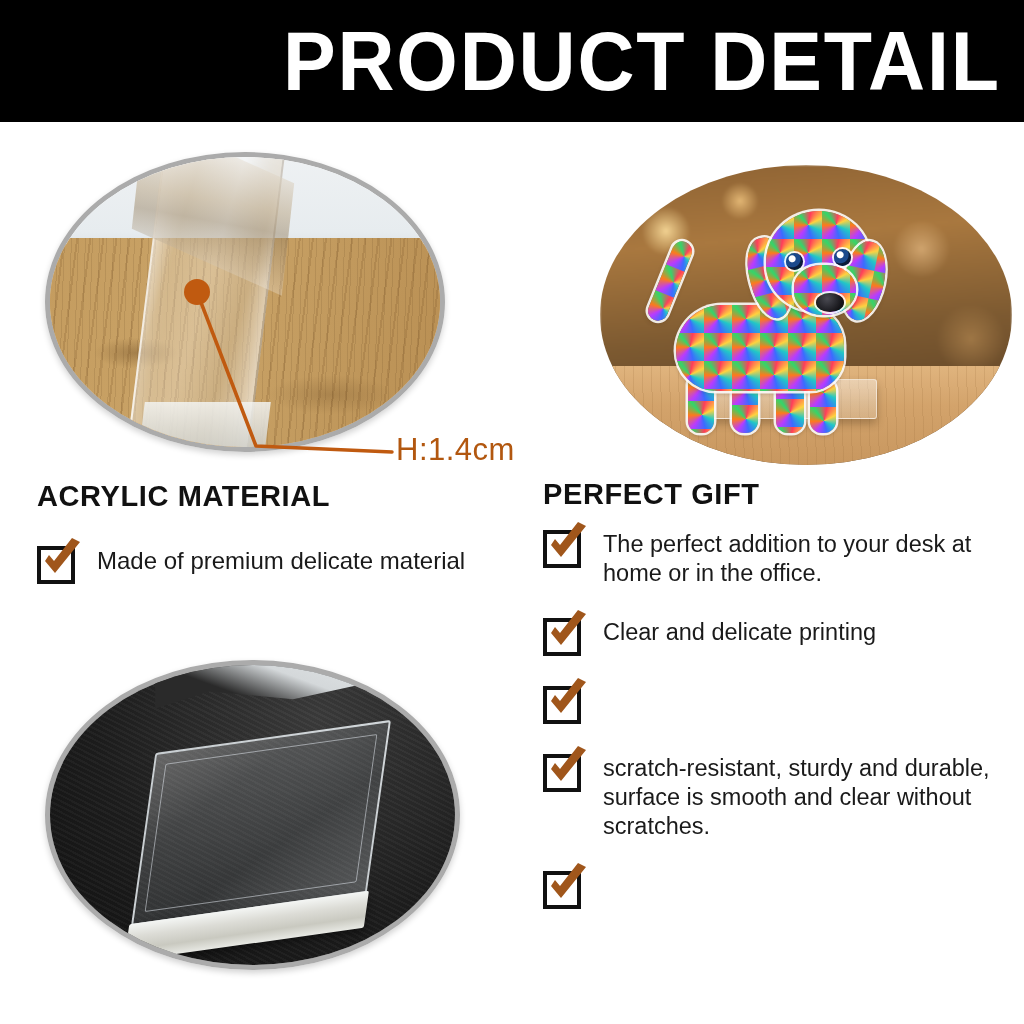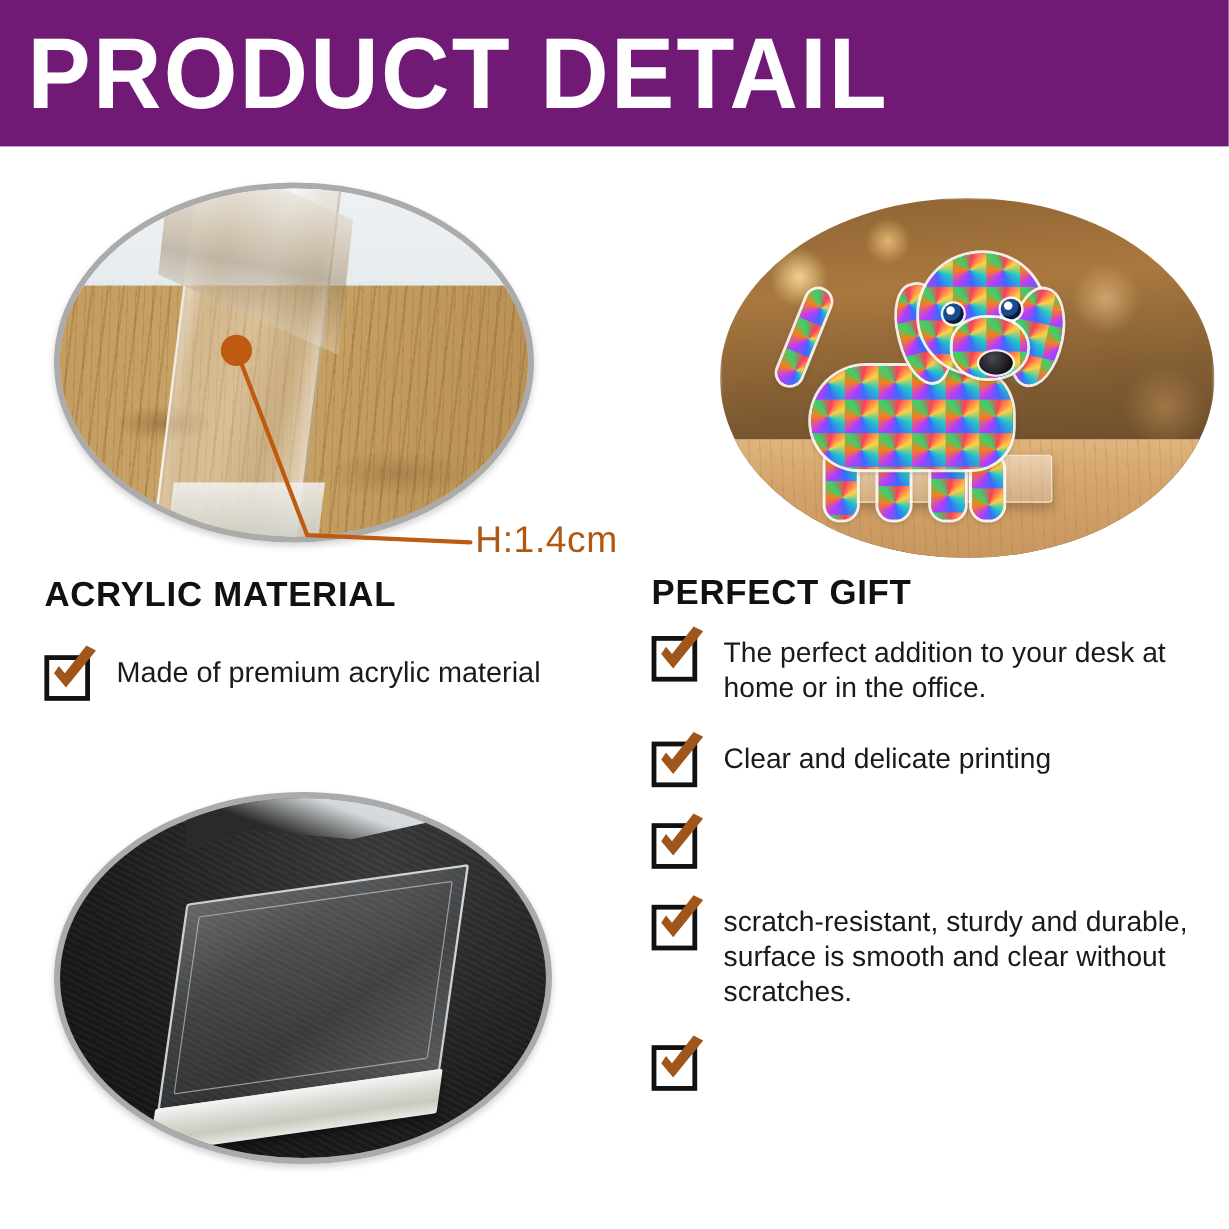--- a/index.html
+++ b/index.html
@@ -6,22 +6,22 @@
   body{
     width:1024px;height:1024px;
     background:#ffffff;
     font-family:"Liberation Sans", sans-serif;
     overflow:hidden;
     position:relative;
   }
   
   .banner{
     position:absolute;left:0;top:0;width:1024px;height:122px;
-    background:#701a75;
-    display:flex;align-items:center;justify-content:flex-start;
+    background:#000000;
+    display:flex;align-items:center;justify-content:flex-end;
   }
   .banner-title{
     color:#ffffff;
     font-family:"Liberation Sans", sans-serif;
     font-weight:bold;
     font-size:84px;
     line-height:84px;
     letter-spacing:2px;
     transform:scaleX(0.94);
     transform-origin:center;
@@ -318,21 +318,21 @@
 <div class="section-heading" id="heading-acrylic-material">ACRYLIC MATERIAL</div>
 
 <div class="feature-list" id="list-acrylic">
   <div class="feature-item">
     <span class="checkbox">
       <span class="box"></span>
       <svg class="tick" viewBox="0 0 50 50">
         <path d="M9 25 L19 37 L44 6 L36 2 L18 25 L13 19 Z" fill="#a0561b"></path>
       </svg>
     </span>
-    <span class="feature-text">Made of premium acrylic material</span>
+    <span class="feature-text">Made of premium delicate material</span>
   </div>
 </div>
 
 <div class="section-heading" id="heading-perfect-gift">PERFECT GIFT</div>
 
 <div class="feature-list" id="list-gift">
   <div class="feature-item">
     <span class="checkbox">
       <span class="box"></span>
       <svg class="tick" viewBox="0 0 50 50">

